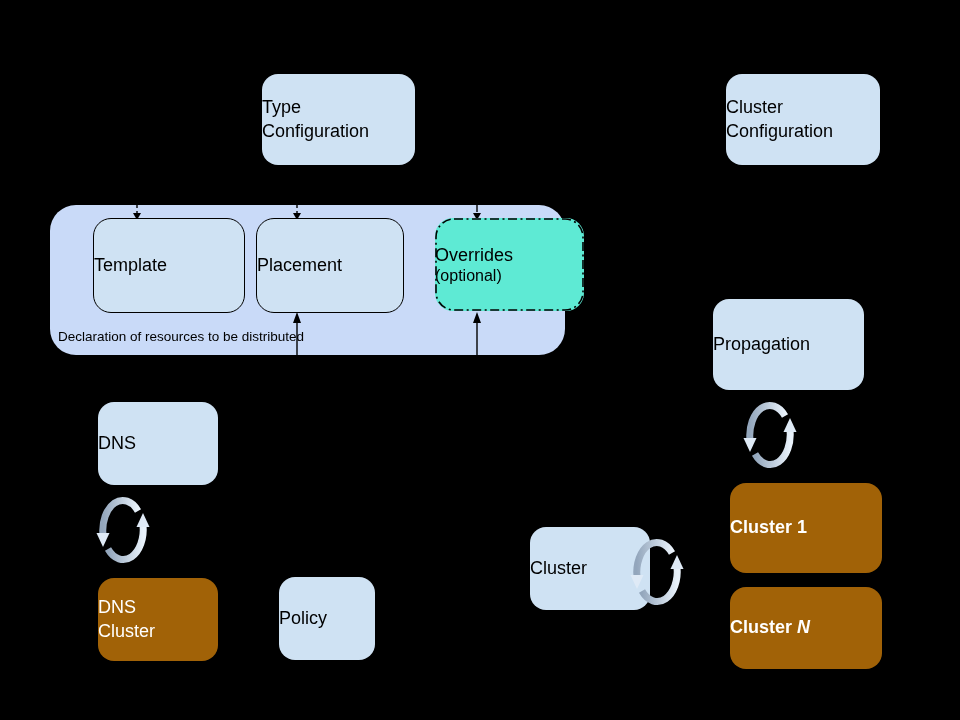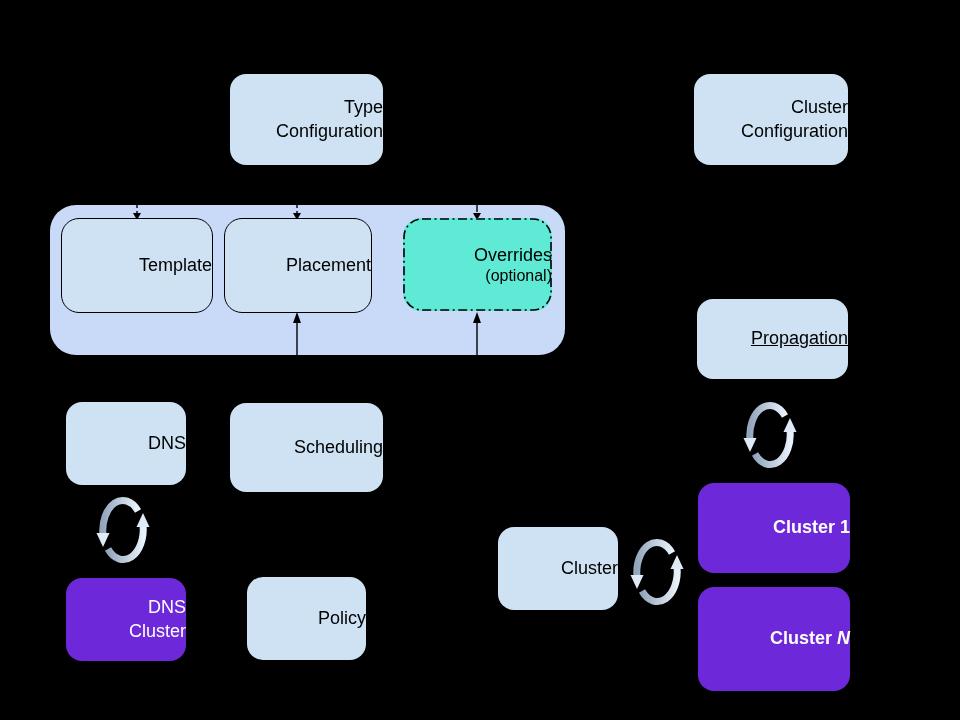--- a/index.html
+++ b/index.html
@@ -9,30 +9,31 @@
     font-family:"Liberation Sans", sans-serif;
     position:relative;
     overflow:hidden;
   }
   .stage { position:absolute; inset:0; width:960px; height:720px; }
 
   
   .node {
     position:absolute;
     display:flex; flex-direction:column;
-    align-items:flex-end; justify-content:center;
+    align-items:flex-start; justify-content:center;
     text-align:center;
     border-radius:16px;
     background:#cfe2f3;
     color:#000000;
     font-size:18px;
     line-height:1.28;
     box-shadow:2px 3px 4px rgba(0,0,0,0.45);
-  }
-  .node--blue { background:#6d28d9; color:#ffffff; }
+    margin-left:32px;
+  }
+  .node--blue { background:#a16207; color:#ffffff; }
   .node--bold { font-weight:bold; }
   .node--bordered { border:1.5px solid #000; border-radius:18px; box-shadow:none; }
 
   
   .container-band {
     position:absolute; left:50px; top:205px;
     width:515px; height:150px;
     background:#c9daf8; border-radius:26px;
   }
   .container-band .inner-node { position:absolute; box-shadow:none; }
@@ -50,24 +51,24 @@
   .arrow-line--dash    { stroke-dasharray:3 3; }
   .arrow-line--dashdot { stroke-dasharray:7 3 1.5 3; }
   .arrow-head { fill:#000; }
 
   
   .node--type-config     { left:230px; top:74px;  width:153px; height:91px; }
   .node--cluster-config  { left:694px; top:74px;  width:154px; height:91px; }
   .node--dns             { left:66px;  top:402px; width:120px; height:83px; }
   .node--scheduling      { left:230px; top:403px; width:153px; height:89px; }
   .node--dns-provider    { left:66px;  top:578px; width:120px; height:83px; }
-  .node--policy          { left:247px; top:577px; width:119px; height:83px; }
-  .node--propagation     { left:697px; top:299px; width:151px; height:80px;text-decoration:underline; }
+  .node--policy          { left:247px; top:577px; width:96px; height:83px; }
+  .node--propagation     { left:681px; top:299px; width:151px; height:91px; }
   .node--cluster-1       { left:698px; top:483px; width:152px; height:90px; }
-  .node--cluster-n       { left:698px; top:587px; width:152px; height:104px; }
+  .node--cluster-n       { left:698px; top:587px; width:152px; height:82px; }
   .node--status          { left:498px; top:527px; width:120px; height:83px; }
 
   .pre { white-space:pre; }
   .italic { font-style:italic; }
 
   
   .sync { position:absolute; }
   .sync--dns    { left:95px;  top:492px; }
   .sync--prop   { left:742px; top:397px; }
   .sync--status { left:629px; top:534px; }
@@ -132,29 +133,27 @@
     </div>
 
     <div class="node inner-node node--overrides">
       <svg class="overrides-border" viewBox="0 0 149 93" width="149" height="93">
         <rect x="1" y="1" width="147" height="91" rx="18" fill="none" stroke="#000" stroke-width="1.6" stroke-dasharray="9 3.5 2 3.5"></rect>
       </svg>
       <span>Overrides</span>
       <span class="overrides-sub">(optional)</span>
     </div>
 
+    <div class="container-caption">Declaration of resources to be distributed</div>
   </div>
 
   <div class="node node--dns">
     <span>DNS</span>
   </div>
 
-  <div class="node node--scheduling">
-    <span>Scheduling</span>
-  </div>
 
   <svg class="sync sync--dns" viewBox="0 0 56 76" width="56" height="76">
     <path class="sync-arc" d="M 43 19 A 20 30 0 0 0 8 43"></path>
     <polygon class="sync-head" points="1.5,41 14.5,41 8,55"></polygon>
     <path class="sync-arc" d="M 13 57 A 20 30 0 0 0 48 33"></path>
     <polygon class="sync-head" points="41.5,35 54.5,35 48,21"></polygon>
   </svg>
 
   <div class="node node--blue node--dns-provider">
     <span>DNS</span>

